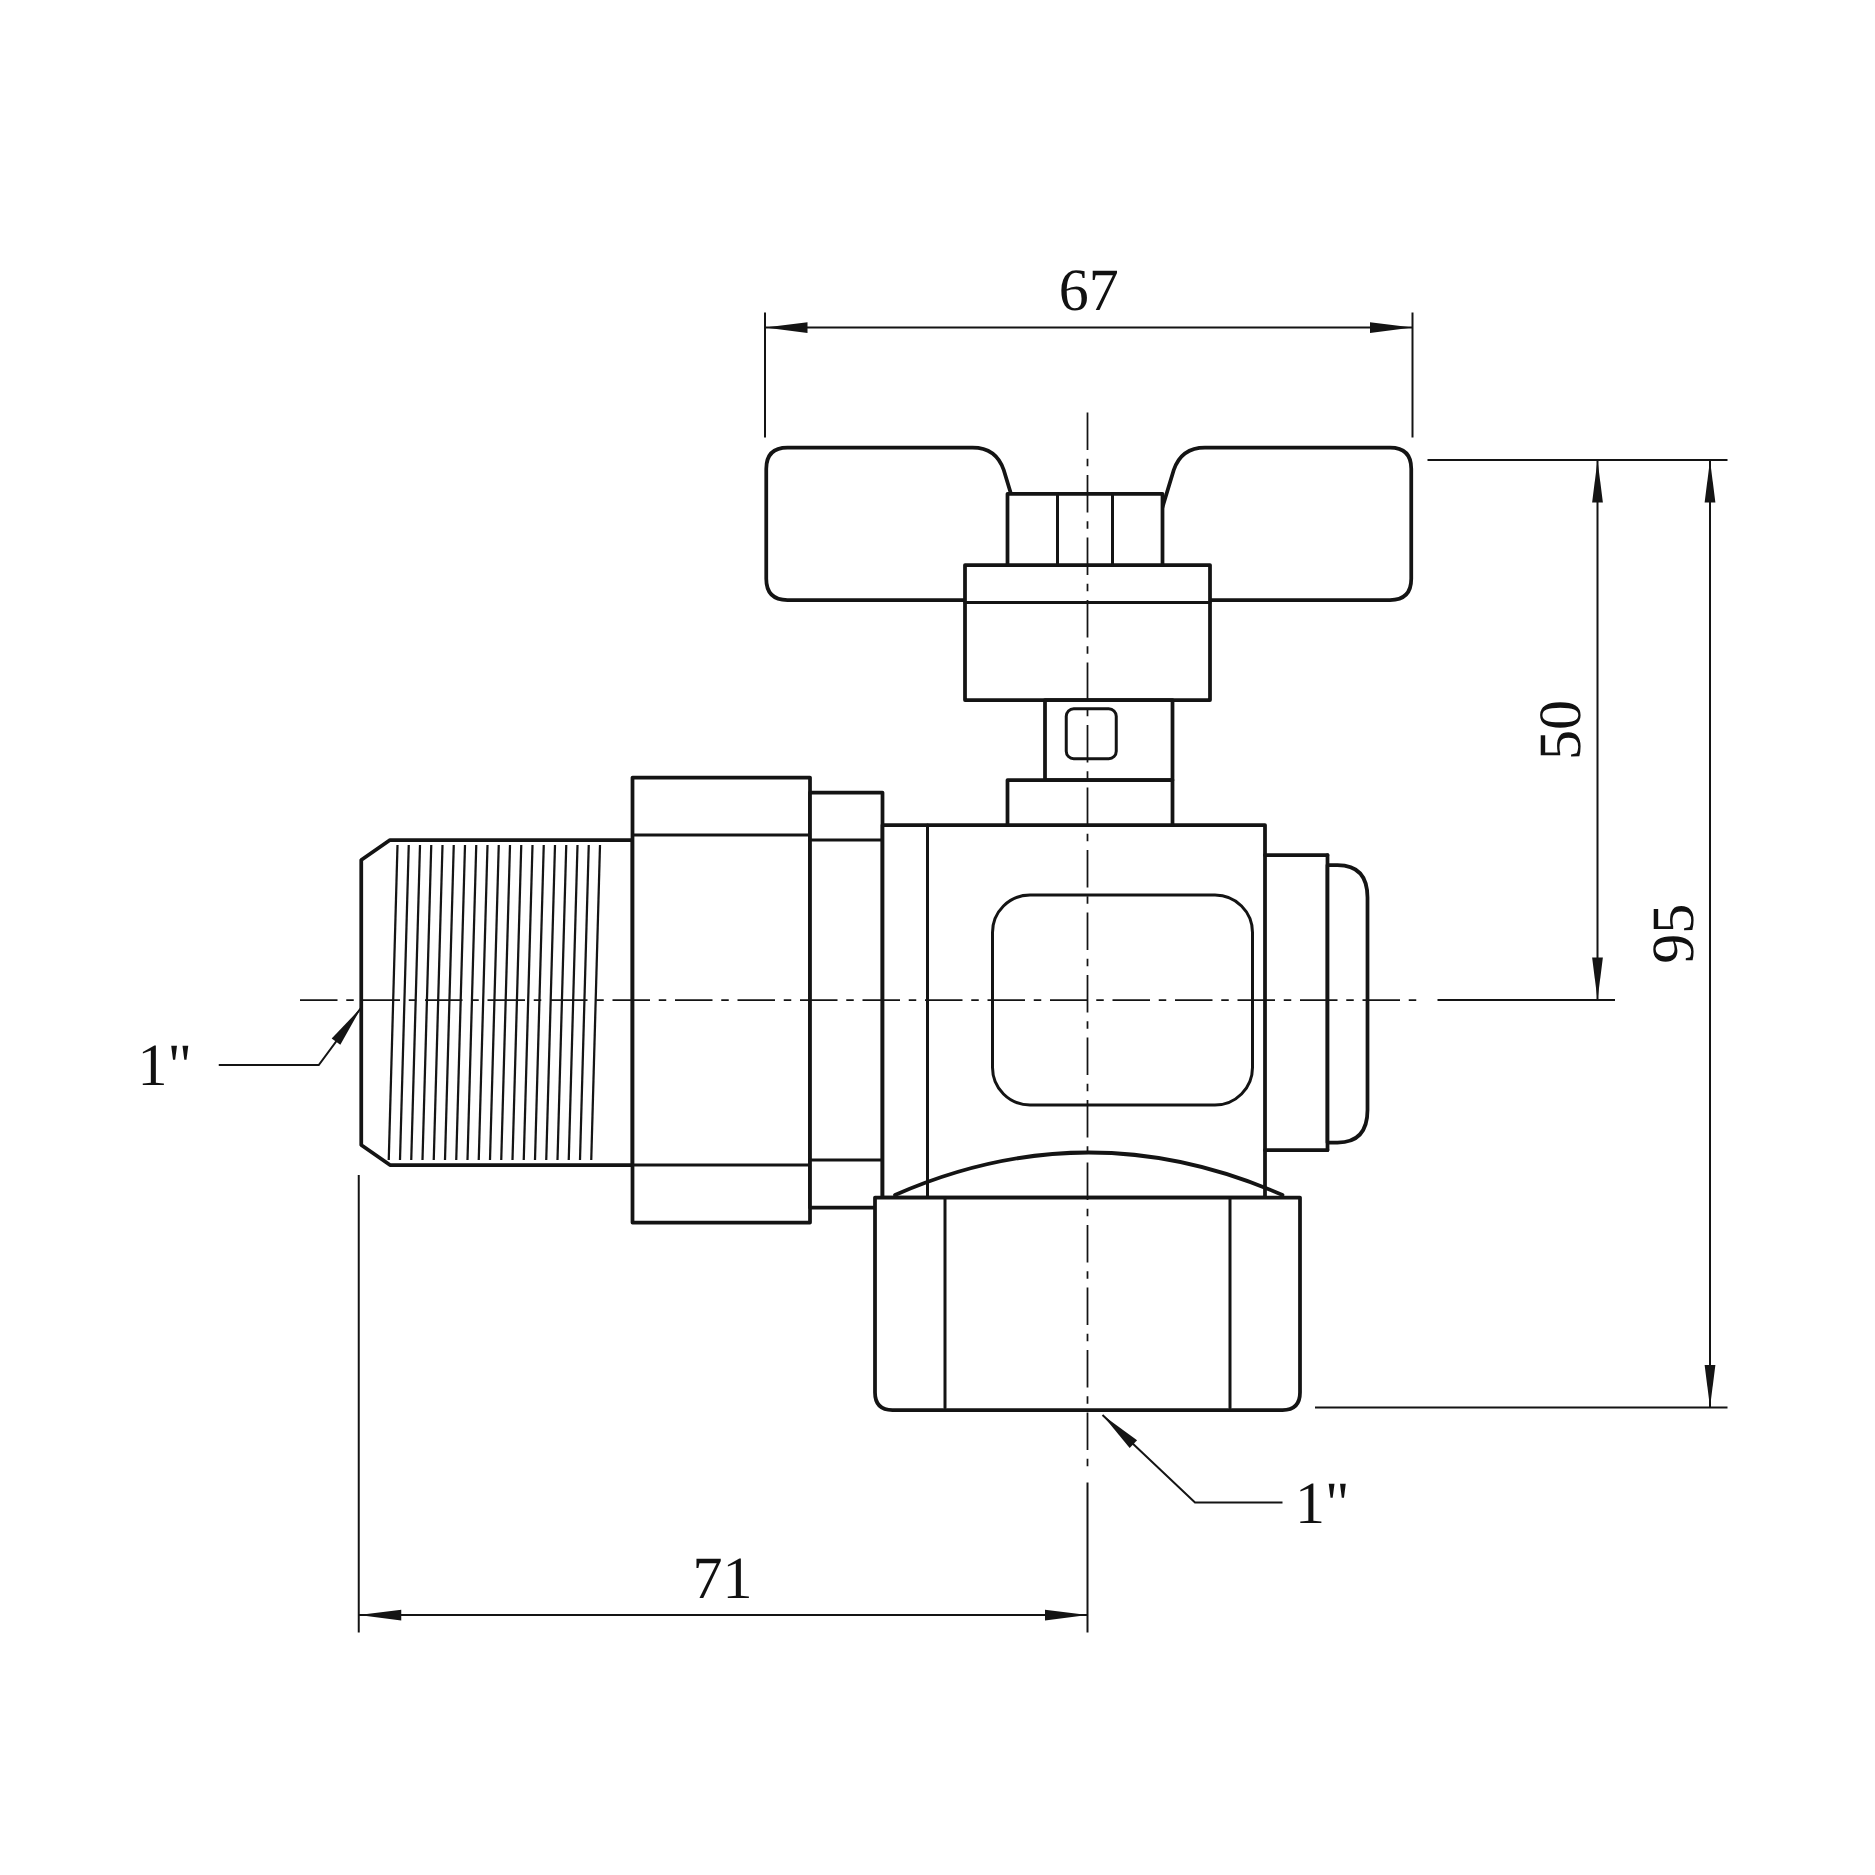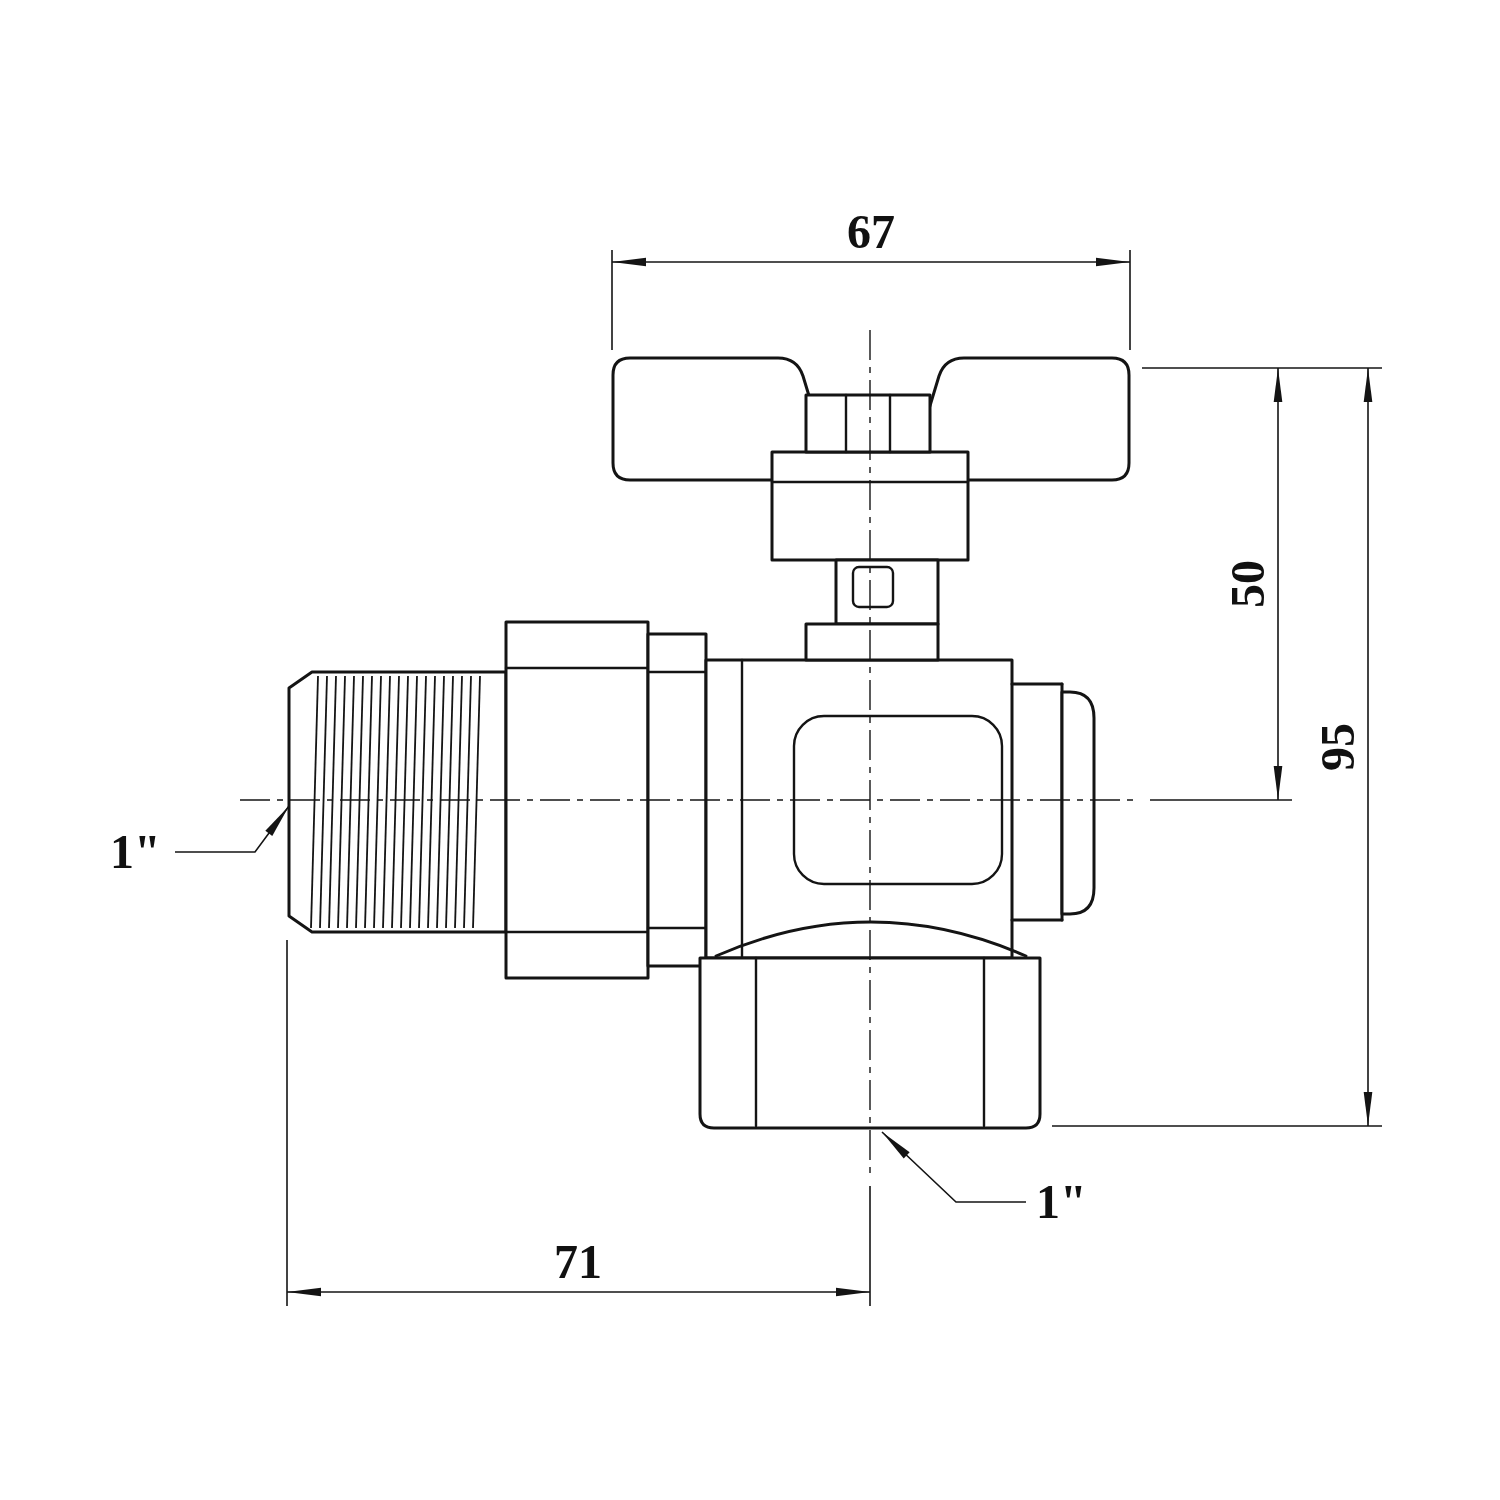--- a/index.html
+++ b/index.html
@@ -1,16 +1,16 @@
 <!DOCTYPE html>
 <html><head>
 <meta charset="utf-8">
 <style>
   html,body{margin:0;padding:0;background:#ffffff;}
-  .page{width:1500px;height:1500px;position:relative;background:#ffffff;overflow:hidden;font-weight:bold;}
+  .page{width:1500px;height:1500px;position:relative;background:#ffffff;overflow:hidden;}
   .obj  {fill:#ffffff;stroke:#141414;stroke-width:3;stroke-linejoin:round;}
   .objl {fill:none;stroke:#141414;stroke-width:3;stroke-linecap:round;}
   .obj2 {fill:none;stroke:#141414;stroke-width:2.4;stroke-linecap:round;}
   .thin {fill:none;stroke:#141414;stroke-width:1.6;}
   .cl   {fill:none;stroke:#141414;stroke-width:1.4;stroke-dasharray:30 7 6 7;}
   .dimtxt{font-family:"Liberation Serif",serif;font-size:48px;fill:#111111;}
 </style>
 </head>
 <body>
 

